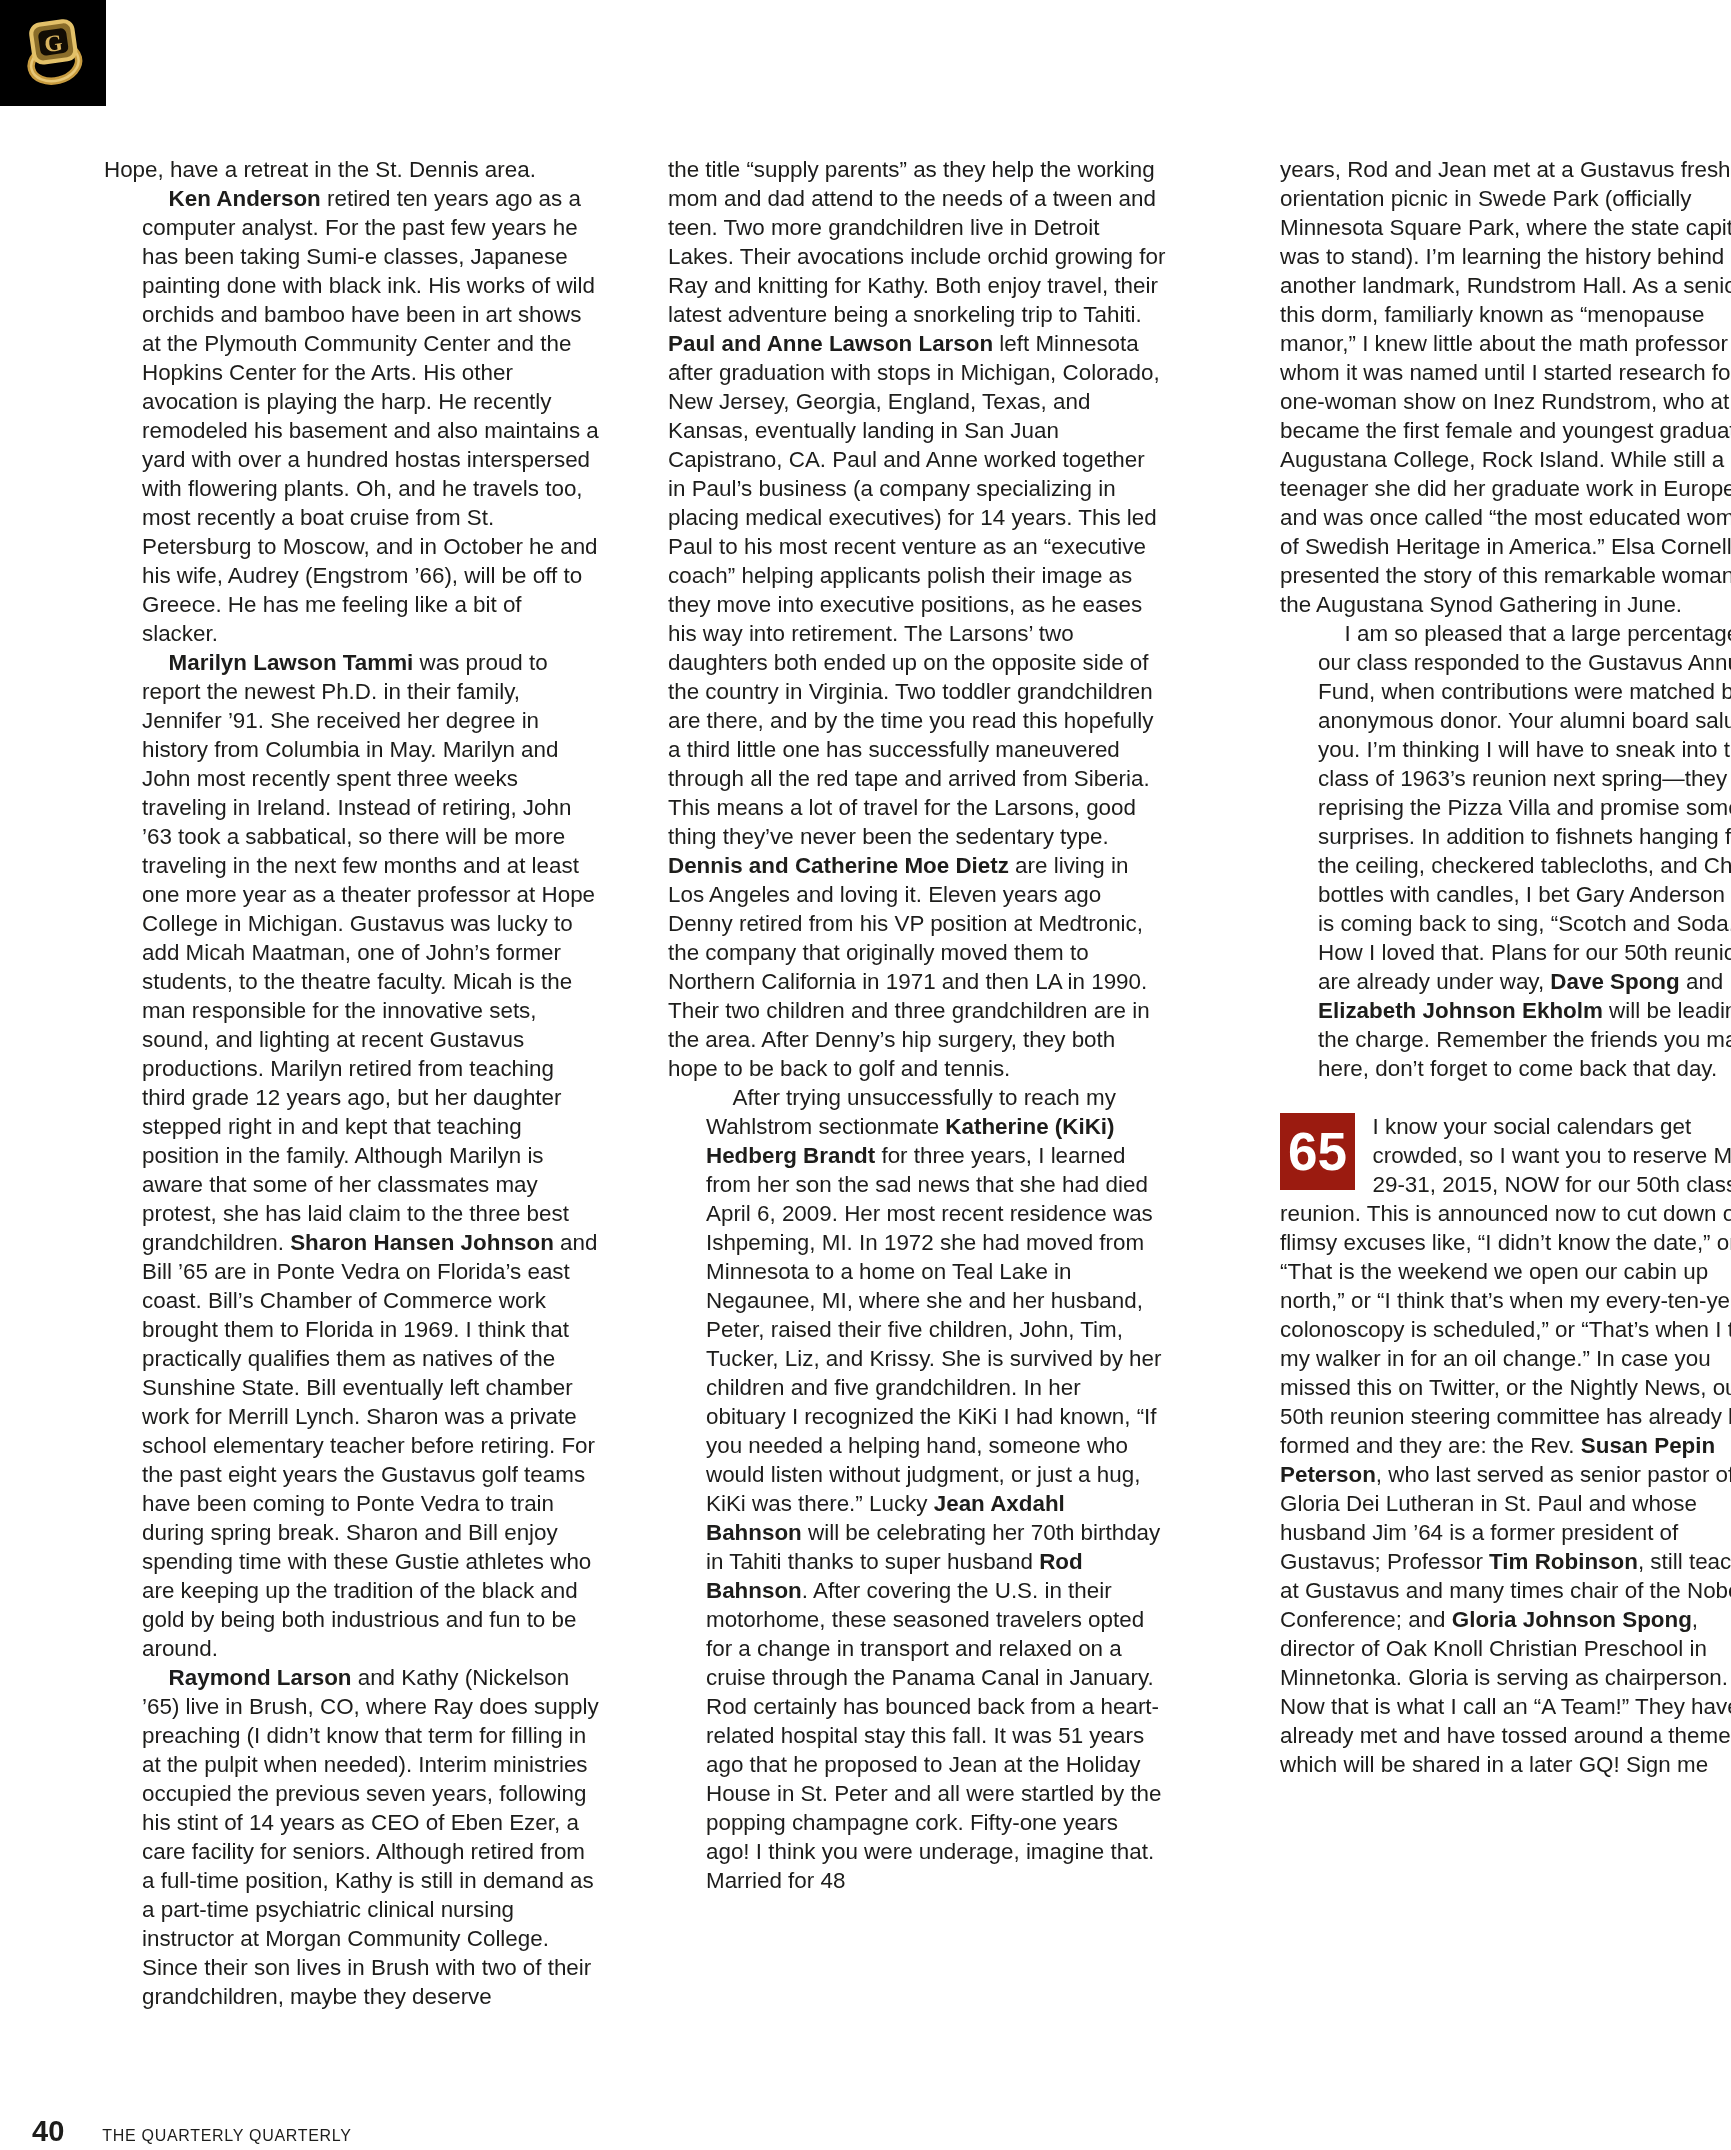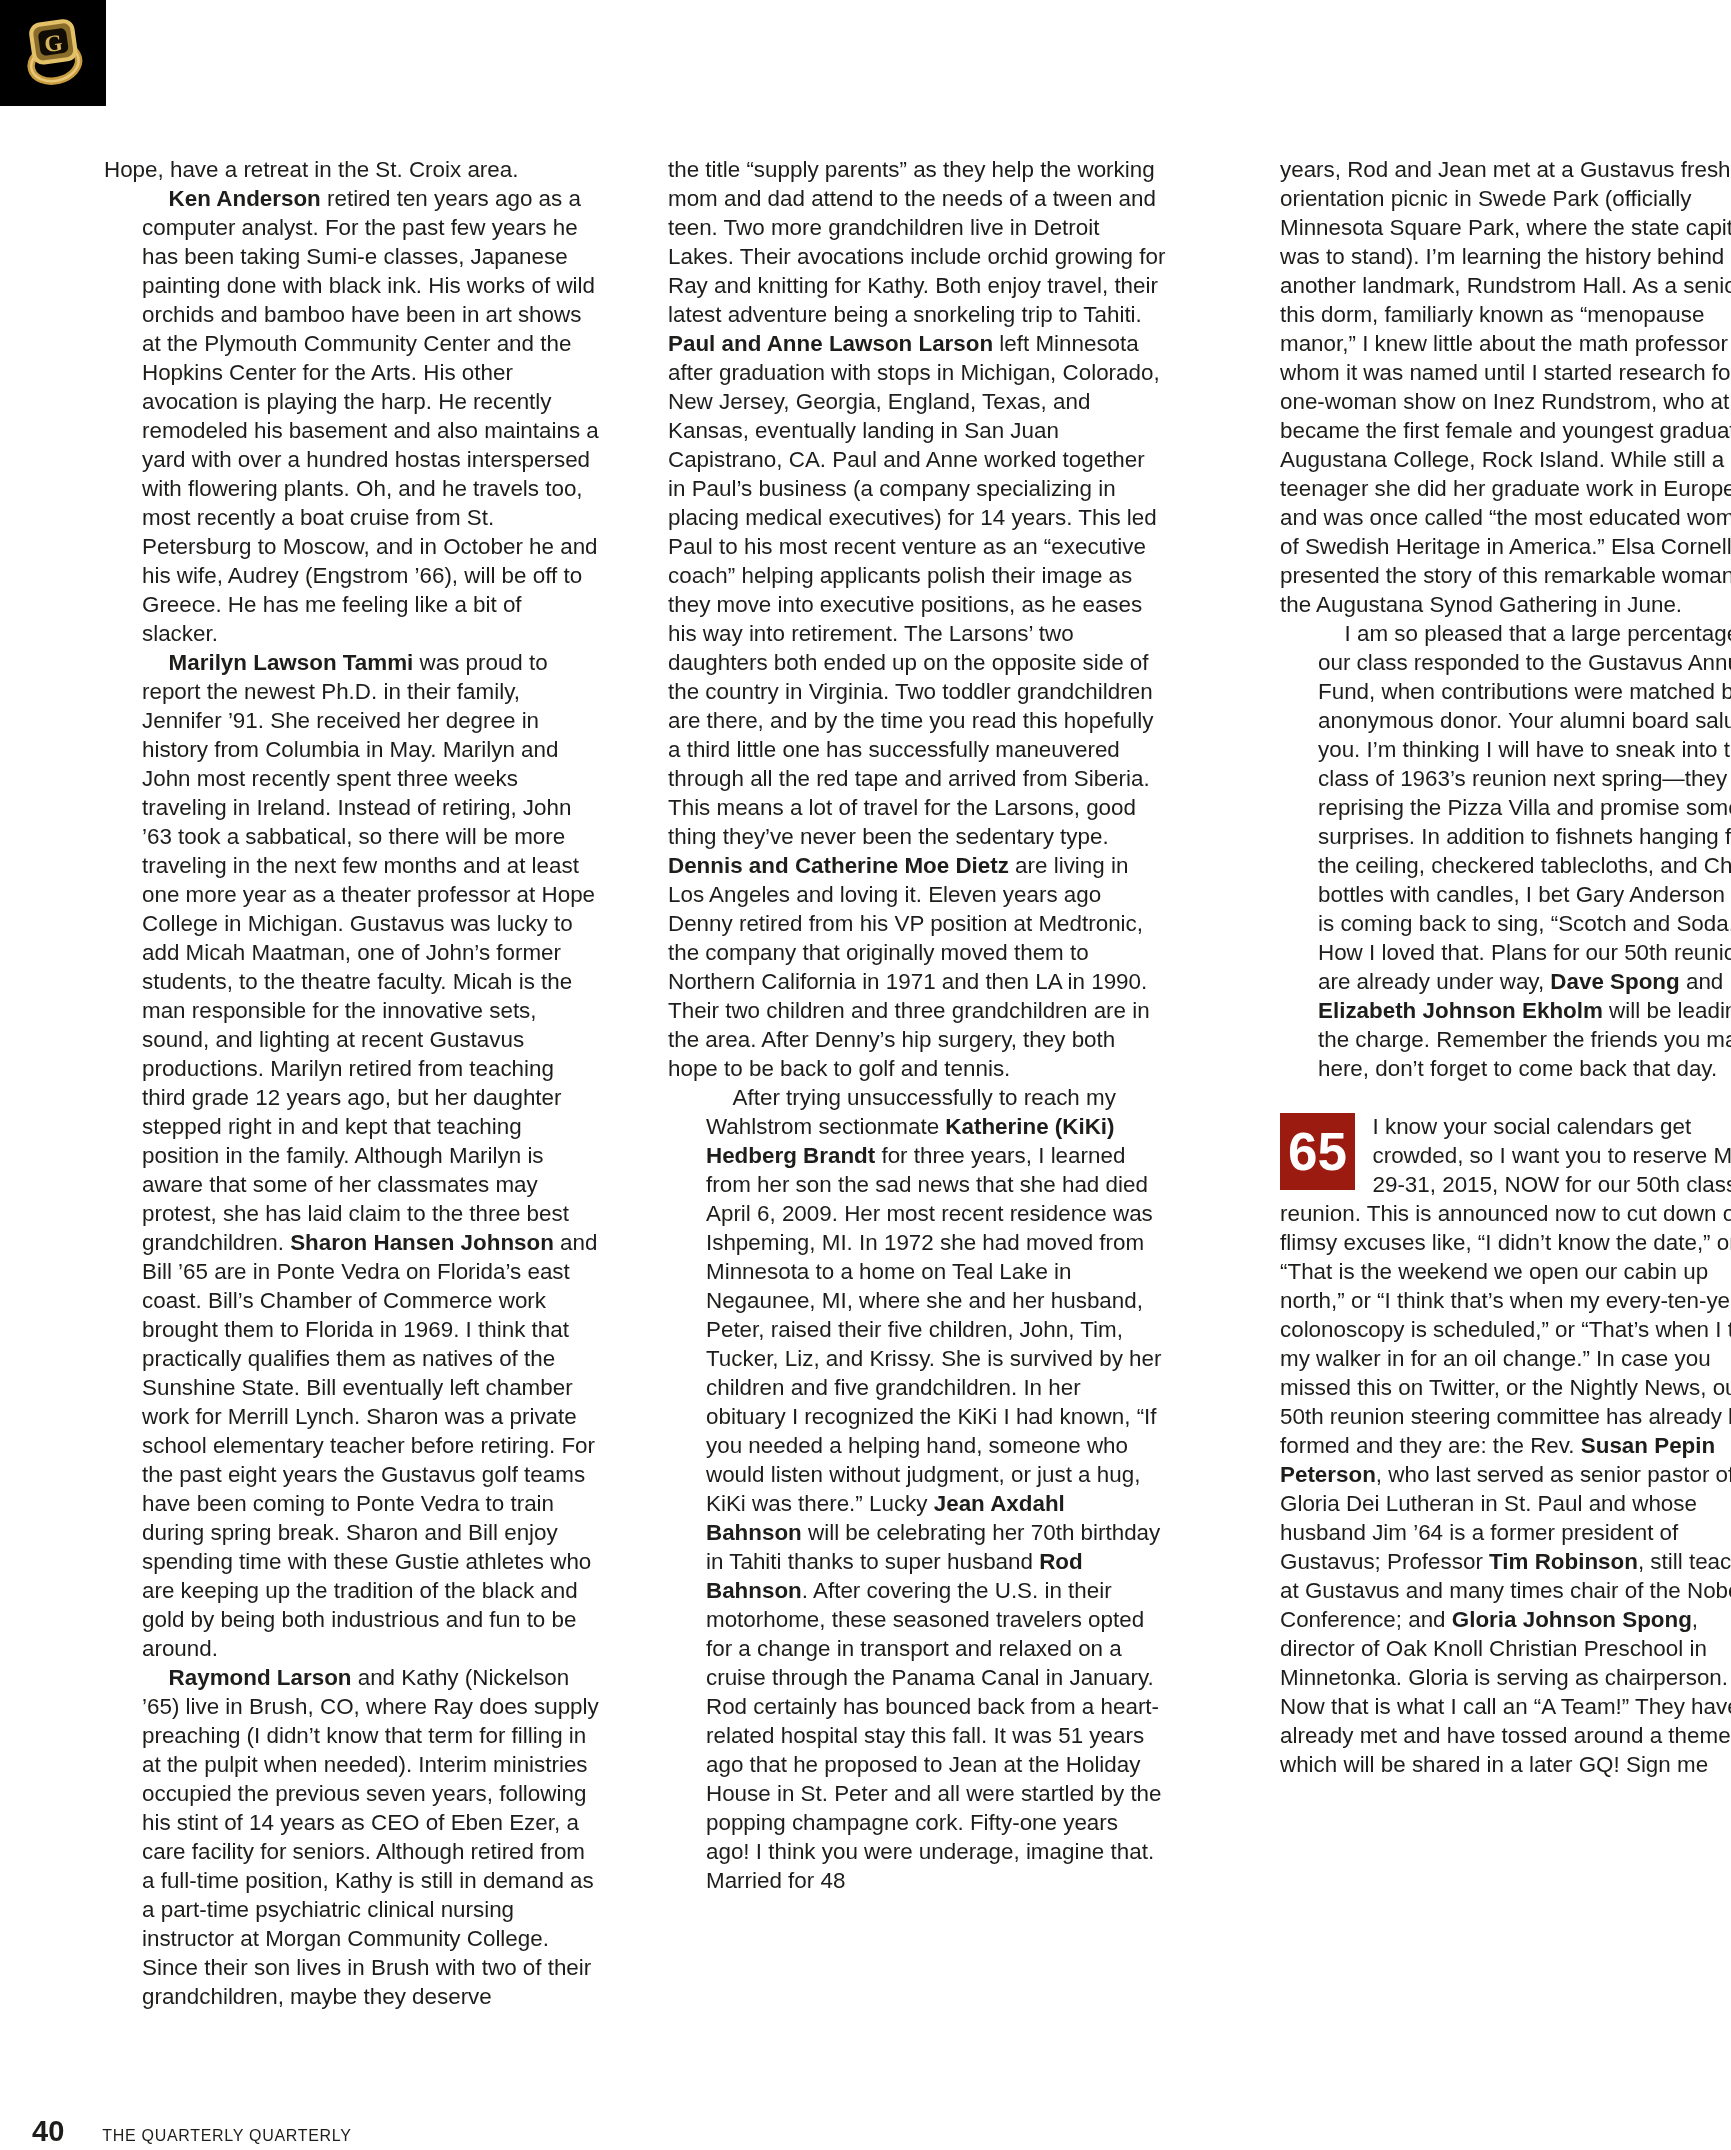--- a/index.html
+++ b/index.html
@@ -60,21 +60,21 @@
     </g>
     <g transform="rotate(-8 50 38)">
       <rect x="25" y="13" width="50" height="46" rx="11" fill="#8a6d2a" stroke="#e3c169" stroke-width="5"></rect>
       <rect x="33" y="21" width="34" height="30" rx="7" fill="#120d04"></rect>
       <text x="50" y="47" font-size="28" fill="#d9b45f" font-weight="bold" text-anchor="middle" font-family="Liberation Serif, DejaVu Serif, serif">G</text>
     </g>
   </svg>
 </div>
 
 <div class="column" id="col0">
-    <p class="para"><span>Hope, have a retreat in the St. Croix area.</span></p>
+    <p class="para"><span>Hope, have a retreat in the St. Dennis area.</span></p>
     <p class="para indent"><span class="b">Ken Anderson</span><span> retired ten years ago as a computer analyst. For the past few years he has been taking Sumi-e classes, Japanese painting done with black ink. His works of wild orchids and bamboo have been in art shows at the Plymouth Community Center and the Hopkins Center for the Arts. His other avocation is playing the harp. He recently remodeled his basement and also maintains a yard with over a hundred hostas interspersed with flowering plants. Oh, and he travels too, most recently a boat cruise from St. Petersburg to Moscow, and in October he and his wife, Audrey (Engstrom ’66), will be off to Greece. He has me feeling like a bit of slacker.</span></p>
     <p class="para indent"><span class="b">Marilyn Lawson Tammi</span><span> was proud to report the newest Ph.D. in their family, Jennifer ’91. She received her degree in history from Columbia in May. Marilyn and John most recently spent three weeks traveling in Ireland. Instead of retiring, John ’63 took a sabbatical, so there will be more traveling in the next few months and at least one more year as a theater professor at Hope College in Michigan. Gustavus was lucky to add Micah Maatman, one of John’s former students, to the theatre faculty. Micah is the man responsible for the innovative sets, sound, and lighting at recent Gustavus productions. Marilyn retired from teaching third grade 12 years ago, but her daughter stepped right in and kept that teaching position in the family. Although Marilyn is aware that some of her classmates may protest, she has laid claim to the three best grandchildren. </span><span class="b">Sharon Hansen Johnson</span><span> and Bill ’65 are in Ponte Vedra on Florida’s east coast. Bill’s Chamber of Commerce work brought them to Florida in 1969. I think that practically qualifies them as natives of the Sunshine State. Bill eventually left chamber work for Merrill Lynch. Sharon was a private school elementary teacher before retiring. For the past eight years the Gustavus golf teams have been coming to Ponte Vedra to train during spring break. Sharon and Bill enjoy spending time with these Gustie athletes who are keeping up the tradition of the black and gold by being both industrious and fun to be around.</span></p>
     <p class="para indent"><span class="b">Raymond Larson</span><span> and Kathy (Nickelson ’65) live in Brush, CO, where Ray does supply preaching (I didn’t know that term for filling in at the pulpit when needed). Interim ministries occupied the previous seven years, following his stint of 14 years as CEO of Eben Ezer, a care facility for seniors. Although retired from a full-time position, Kathy is still in demand as a part-time psychiatric clinical nursing instructor at Morgan Community College. Since their son lives in Brush with two of their grandchildren, maybe they deserve</span></p>
   </div>
 <div class="column" id="col1">
     <p class="para"><span>the title “supply parents” as they help the working mom and dad attend to the needs of a tween and teen. Two more grandchildren live in Detroit Lakes. Their avocations include orchid growing for Ray and knitting for Kathy. Both enjoy travel, their latest adventure being a snorkeling trip to Tahiti. </span><span class="b">Paul and Anne Lawson Larson</span><span> left Minnesota after graduation with stops in Michigan, Colorado, New Jersey, Georgia, England, Texas, and Kansas, eventually landing in San Juan Capistrano, CA. Paul and Anne worked together in Paul’s business (a company specializing in placing medical executives) for 14 years. This led Paul to his most recent venture as an “executive coach” helping applicants polish their image as they move into executive positions, as he eases his way into retirement. The Larsons’ two daughters both ended up on the opposite side of the country in Virginia. Two toddler grandchildren are there, and by the time you read this hopefully a third little one has successfully maneuvered through all the red tape and arrived from Siberia. This means a lot of travel for the Larsons, good thing they’ve never been the sedentary type. </span><span class="b">Dennis and Catherine Moe Dietz</span><span> are living in Los Angeles and loving it. Eleven years ago Denny retired from his VP position at Medtronic, the company that originally moved them to Northern California in 1971 and then LA in 1990. Their two children and three grandchildren are in the area. After Denny’s hip surgery, they both hope to be back to golf and tennis.</span></p>
     <p class="para indent"><span>After trying unsuccessfully to reach my Wahlstrom sectionmate </span><span class="b">Katherine (KiKi) Hedberg Brandt</span><span> for three years, I learned from her son the sad news that she had died April 6, 2009. Her most recent residence was Ishpeming, MI. In 1972 she had moved from Minnesota to a home on Teal Lake in Negaunee, MI, where she and her husband, Peter, raised their five children, John, Tim, Tucker, Liz, and Krissy. She is survived by her children and five grandchildren. In her obituary I recognized the KiKi I had known, “If you needed a helping hand, someone who would listen without judgment, or just a hug, KiKi was there.” Lucky </span><span class="b">Jean Axdahl Bahnson</span><span> will be celebrating her 70th birthday in Tahiti thanks to super husband </span><span class="b">Rod Bahnson</span><span>. After covering the U.S. in their motorhome, these seasoned travelers opted for a change in transport and relaxed on a cruise through the Panama Canal in January. Rod certainly has bounced back from a heart-related hospital stay this fall. It was 51 years ago that he proposed to Jean at the Holiday House in St. Peter and all were startled by the popping champagne cork. Fifty-one years ago! I think you were underage, imagine that. Married for 48</span></p>
   </div>
 <div class="column" id="col2">
     <p class="para"><span>years, Rod and Jean met at a Gustavus freshman orientation picnic in Swede Park (officially Minnesota Square Park, where the state capitol was to stand). I’m learning the history behind another landmark, Rundstrom Hall. As a senior in this dorm, familiarly known as “menopause manor,” I knew little about the math professor for whom it was named until I started research for a one-woman show on Inez Rundstrom, who at 15 became the first female and youngest graduate of Augustana College, Rock Island. While still a teenager she did her graduate work in Europe and was once called “the most educated woman of Swedish Heritage in America.” Elsa Cornell ’61 presented the story of this remarkable woman at the Augustana Synod Gathering in June.</span></p>

